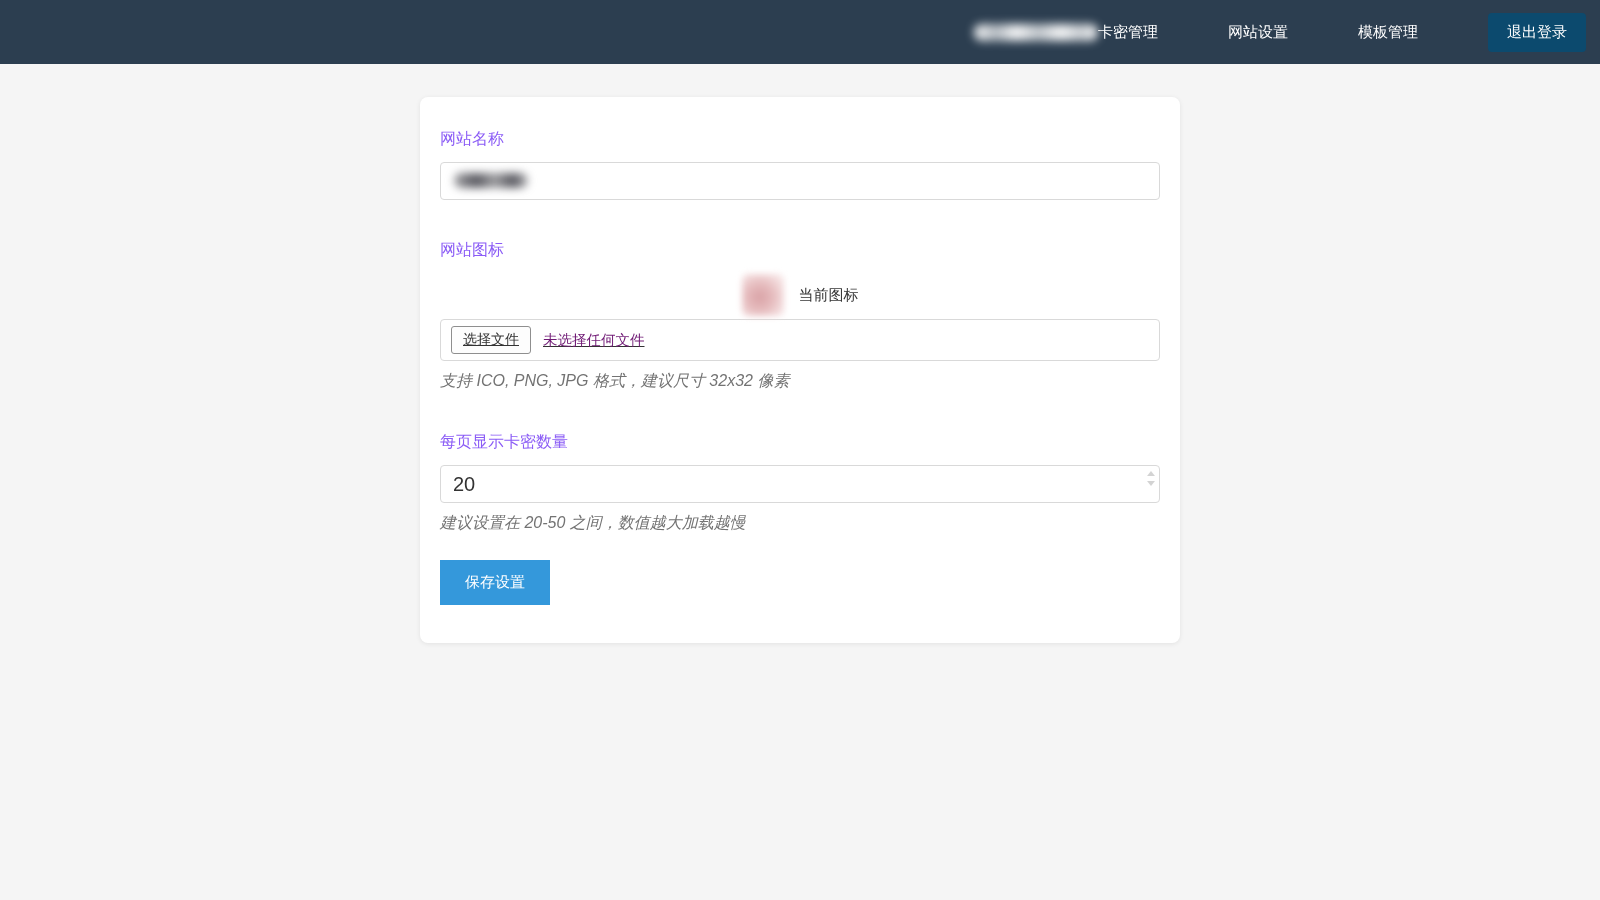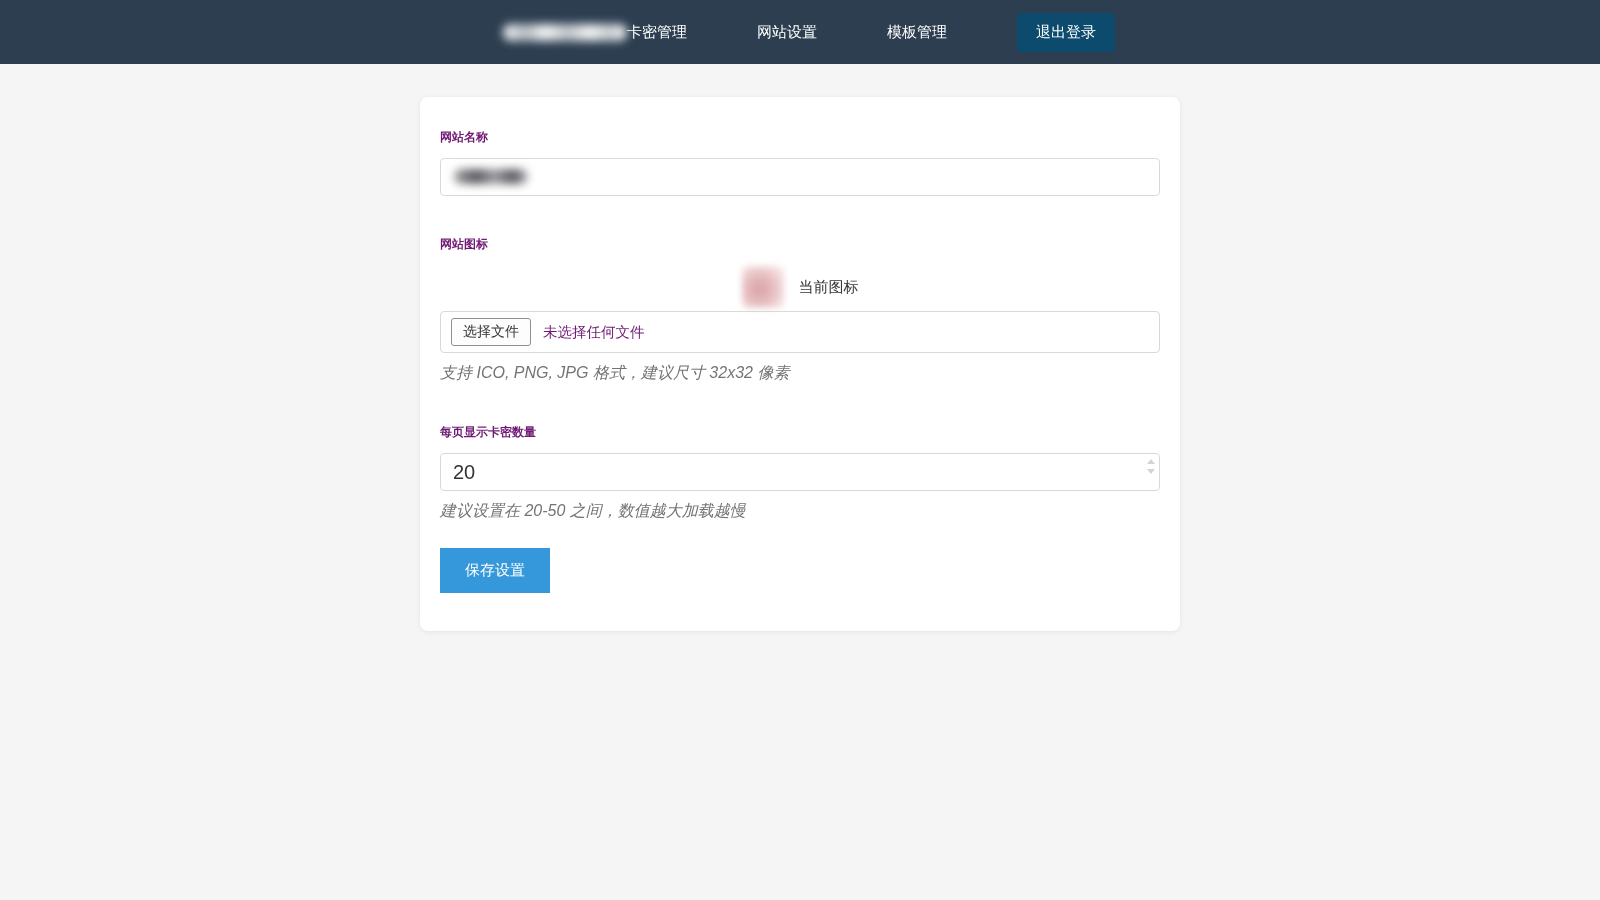--- a/index.html
+++ b/index.html
@@ -10,21 +10,21 @@
     color: #333;
     overflow: hidden;
   }
 
   
   .header {
     height: 64px;
     background: #2c3e50;
     display: flex;
     align-items: center;
-    justify-content: center;
+    justify-content: flex-end;
     padding: 0 14px 0 32px;
   }
   .site-title-redact {
     width: 124px;
     height: 17px;
     border-radius: 8px;
     background: linear-gradient(90deg,
       rgba(255,255,255,.95) 0%, rgba(255,255,255,.65) 18%,
       rgba(255,255,255,.95) 34%, rgba(255,255,255,.7) 52%,
       rgba(255,255,255,.95) 70%, rgba(255,255,255,.75) 86%,
@@ -56,23 +56,23 @@
   .card {
     width: 760px;
     margin: 33px auto 0;
     background: #ffffff;
     border-radius: 8px;
     box-shadow: 0 1px 5px rgba(0,0,0,.08);
     padding: 32px 20px 38px;
   }
   .form-label {
     display: block;
-    font-size: 12px;
-    font-weight: bold;
-    color: #701a75;
+    font-size: 16px;
+    font-weight: normal;
+    color: #8b5cf6;
     margin-bottom: 12px;
   }
   .text-input {
     width: 100%;
     height: 38px;
     border: 1px solid #d9d9d9;
     border-radius: 4px;
     padding: 0 12px;
     font-size: 20px;
     font-family: inherit;
@@ -136,20 +136,21 @@
 
   
   .file-box {
     border: 1px solid #d9d9d9;
     border-radius: 4px;
     height: 42px;
     display: flex;
     align-items: center;
     padding: 0 10px;
     background: #fff;
+    text-decoration: underline;
   }
   .file-btn {
     border: 1px solid #8f8f8f;
     border-radius: 3px;
     background: #fdfdfd;
     font-family: inherit;
     font-size: 14px;
     color: #333;
     padding: 4px 11px;
     margin-right: 12px;

